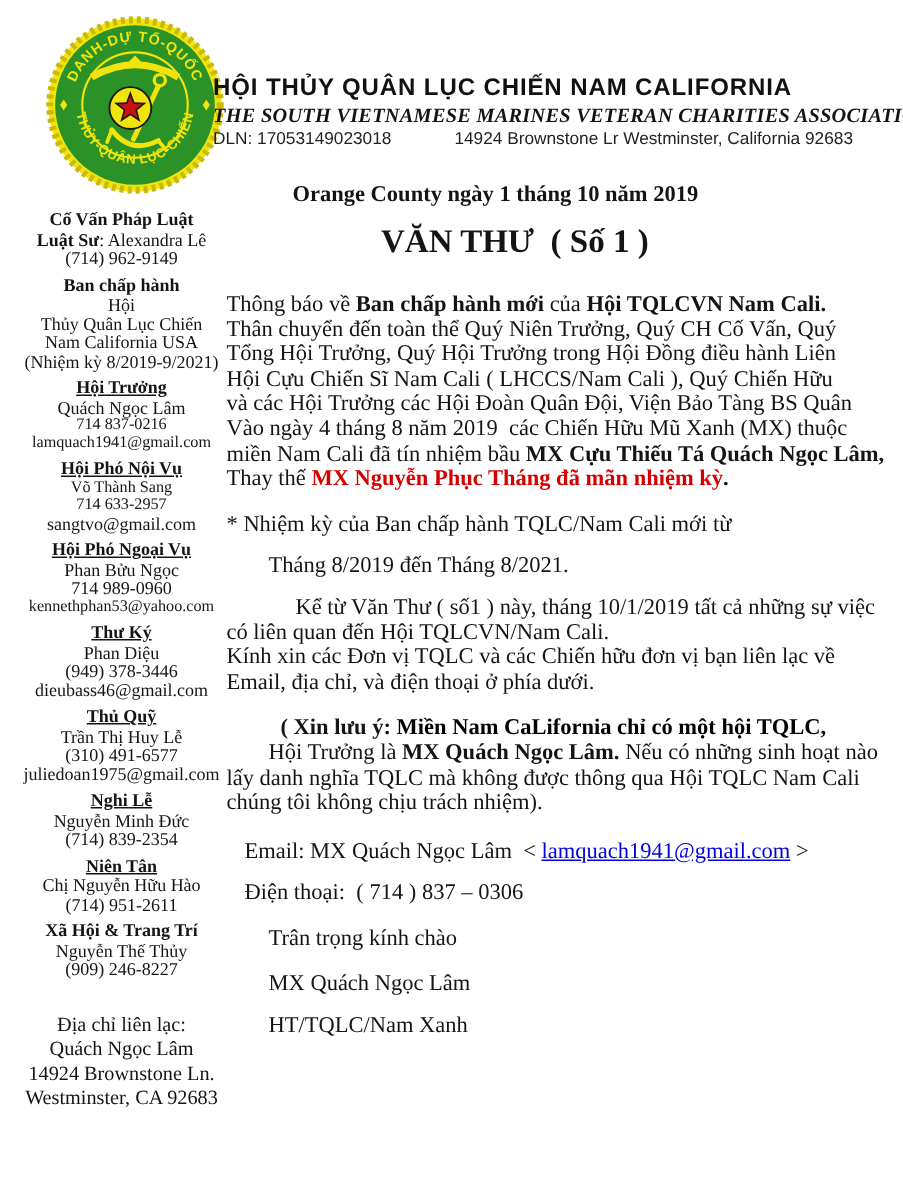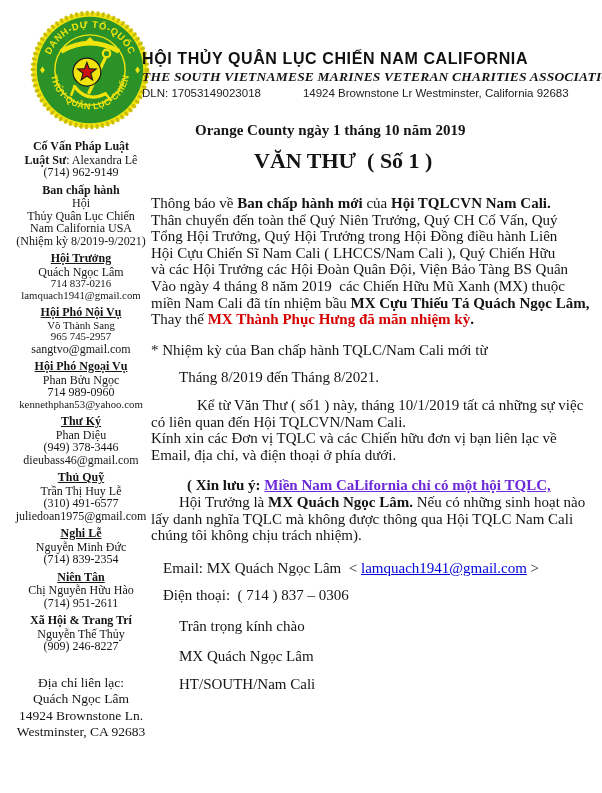--- a/index.html
+++ b/index.html
@@ -126,21 +126,21 @@
         </div>
         <div class="sb-section">
           <div class="sb-heading u">Hội Trưởng</div>
           <div class="sb-line">Quách Ngọc Lâm</div>
           <div class="sb-line small">714 837-0216</div>
           <div class="sb-line small">lamquach1941@gmail.com</div>
         </div>
         <div class="sb-section">
           <div class="sb-heading u">Hội Phó Nội Vụ</div>
           <div class="sb-line small">Võ Thành Sang</div>
-          <div class="sb-line small">965 745-2957</div>
+          <div class="sb-line small">714 633-2957</div>
           <div class="sb-line">sangtvo@gmail.com</div>
         </div>
         <div class="sb-section">
           <div class="sb-heading u">Hội Phó Ngoại Vụ</div>
           <div class="sb-line">Phan Bửu Ngọc</div>
           <div class="sb-line">714 989-0960</div>
           <div class="sb-line small">kennethphan53@yahoo.com</div>
         </div>
         <div class="sb-section">
           <div class="sb-heading u">Thư Ký</div>
@@ -184,32 +184,32 @@
     <div class="dateline">Orange County ngày 1 tháng 10 năm 2019</div>
     <div class="vt-title">VĂN THƯ  ( Số 1 )</div>
     <div class="letter-body">
         <div class="body-line"><span>Thông báo về </span><span style="font-weight: bold;">Ban chấp hành mới</span><span> của </span><span style="font-weight: bold;">Hội TQLCVN Nam Cali.</span></div>
         <div class="body-line"><span>Thân chuyển đến toàn thể Quý Niên Trưởng, Quý CH Cố Vấn, Quý</span></div>
         <div class="body-line"><span>Tổng Hội Trưởng, Quý Hội Trưởng trong Hội Đồng điều hành Liên</span></div>
         <div class="body-line"><span>Hội Cựu Chiến Sĩ Nam Cali ( LHCCS/Nam Cali ), Quý Chiến Hữu</span></div>
         <div class="body-line"><span>và các Hội Trưởng các Hội Đoàn Quân Đội, Viện Bảo Tàng BS Quân</span></div>
         <div class="body-line"><span>Vào ngày 4 tháng 8 năm 2019  các Chiến Hữu Mũ Xanh (MX) thuộc</span></div>
         <div class="body-line"><span>miền Nam Cali đã tín nhiệm bầu </span><span style="font-weight: bold;">MX Cựu Thiếu Tá Quách Ngọc Lâm,</span></div>
-        <div class="body-line"><span>Thay thế </span><span style="font-weight: bold; color: rgb(212, 0, 0);">MX Thành Phục Hưng đã mãn nhiệm kỳ</span><span style="font-weight: bold;">.</span></div>
+        <div class="body-line"><span>Thay thế </span><span style="font-weight: bold; color: rgb(212, 0, 0);">MX Nguyễn Phục Tháng đã mãn nhiệm kỳ</span><span style="font-weight: bold;">.</span></div>
         <div class="body-line g2"><span>* Nhiệm kỳ của Ban chấp hành TQLC/Nam Cali mới từ</span></div>
         <div class="body-line ind2 g1"><span>Tháng 8/2019 đến Tháng 8/2021.</span></div>
         <div class="body-line ind4 g1"><span>Kể từ Văn Thư ( số1 ) này, tháng 10/1/2019 tất cả những sự việc</span></div>
         <div class="body-line"><span>có liên quan đến Hội TQLCVN/Nam Cali.</span></div>
         <div class="body-line"><span>Kính xin các Đơn vị TQLC và các Chiến hữu đơn vị bạn liên lạc về</span></div>
         <div class="body-line"><span>Email, địa chỉ, và điện thoại ở phía dưới.</span></div>
-        <div class="body-line ind3 g2"><span style="font-weight: bold;">( Xin lưu ý: </span><span style="font-weight: bold; color: #6d28d9; text-decoration: underline;">Miền Nam CaLifornia chỉ có một hội TQLC,</span></div>
+        <div class="body-line ind3 g2"><span style="font-weight: bold;">( Xin lưu ý: </span><span style="font-weight: bold; color: #000000;">Miền Nam CaLifornia chỉ có một hội TQLC,</span></div>
         <div class="body-line ind2"><span>Hội Trưởng là </span><span style="font-weight: bold;">MX Quách Ngọc Lâm.</span><span> Nếu có những sinh hoạt nào</span></div>
         <div class="body-line"><span>lấy danh nghĩa TQLC mà không được thông qua Hội TQLC Nam Cali</span></div>
         <div class="body-line"><span>chúng tôi không chịu trách nhiệm).</span></div>
         <div class="body-line ind1 g3"><span>Email: MX Quách Ngọc Lâm  &lt; </span><span class="email-link" style="color: rgb(0, 0, 221);">lamquach1941@gmail.com</span><span> &gt;</span></div>
         <div class="body-line ind1 g1"><span>Điện thoại:  ( 714 ) 837 – 0306</span></div>
         <div class="body-line ind2 g2"><span>Trân trọng kính chào</span></div>
         <div class="body-line ind2 g2"><span>MX Quách Ngọc Lâm</span></div>
-        <div class="body-line ind2 g1"><span>HT/SOUTH/Nam Cali</span></div>
+        <div class="body-line ind2 g1"><span>HT/TQLC/Nam Xanh</span></div>
       </div>
   </div>
 
 </div>
 
 </body></html>

